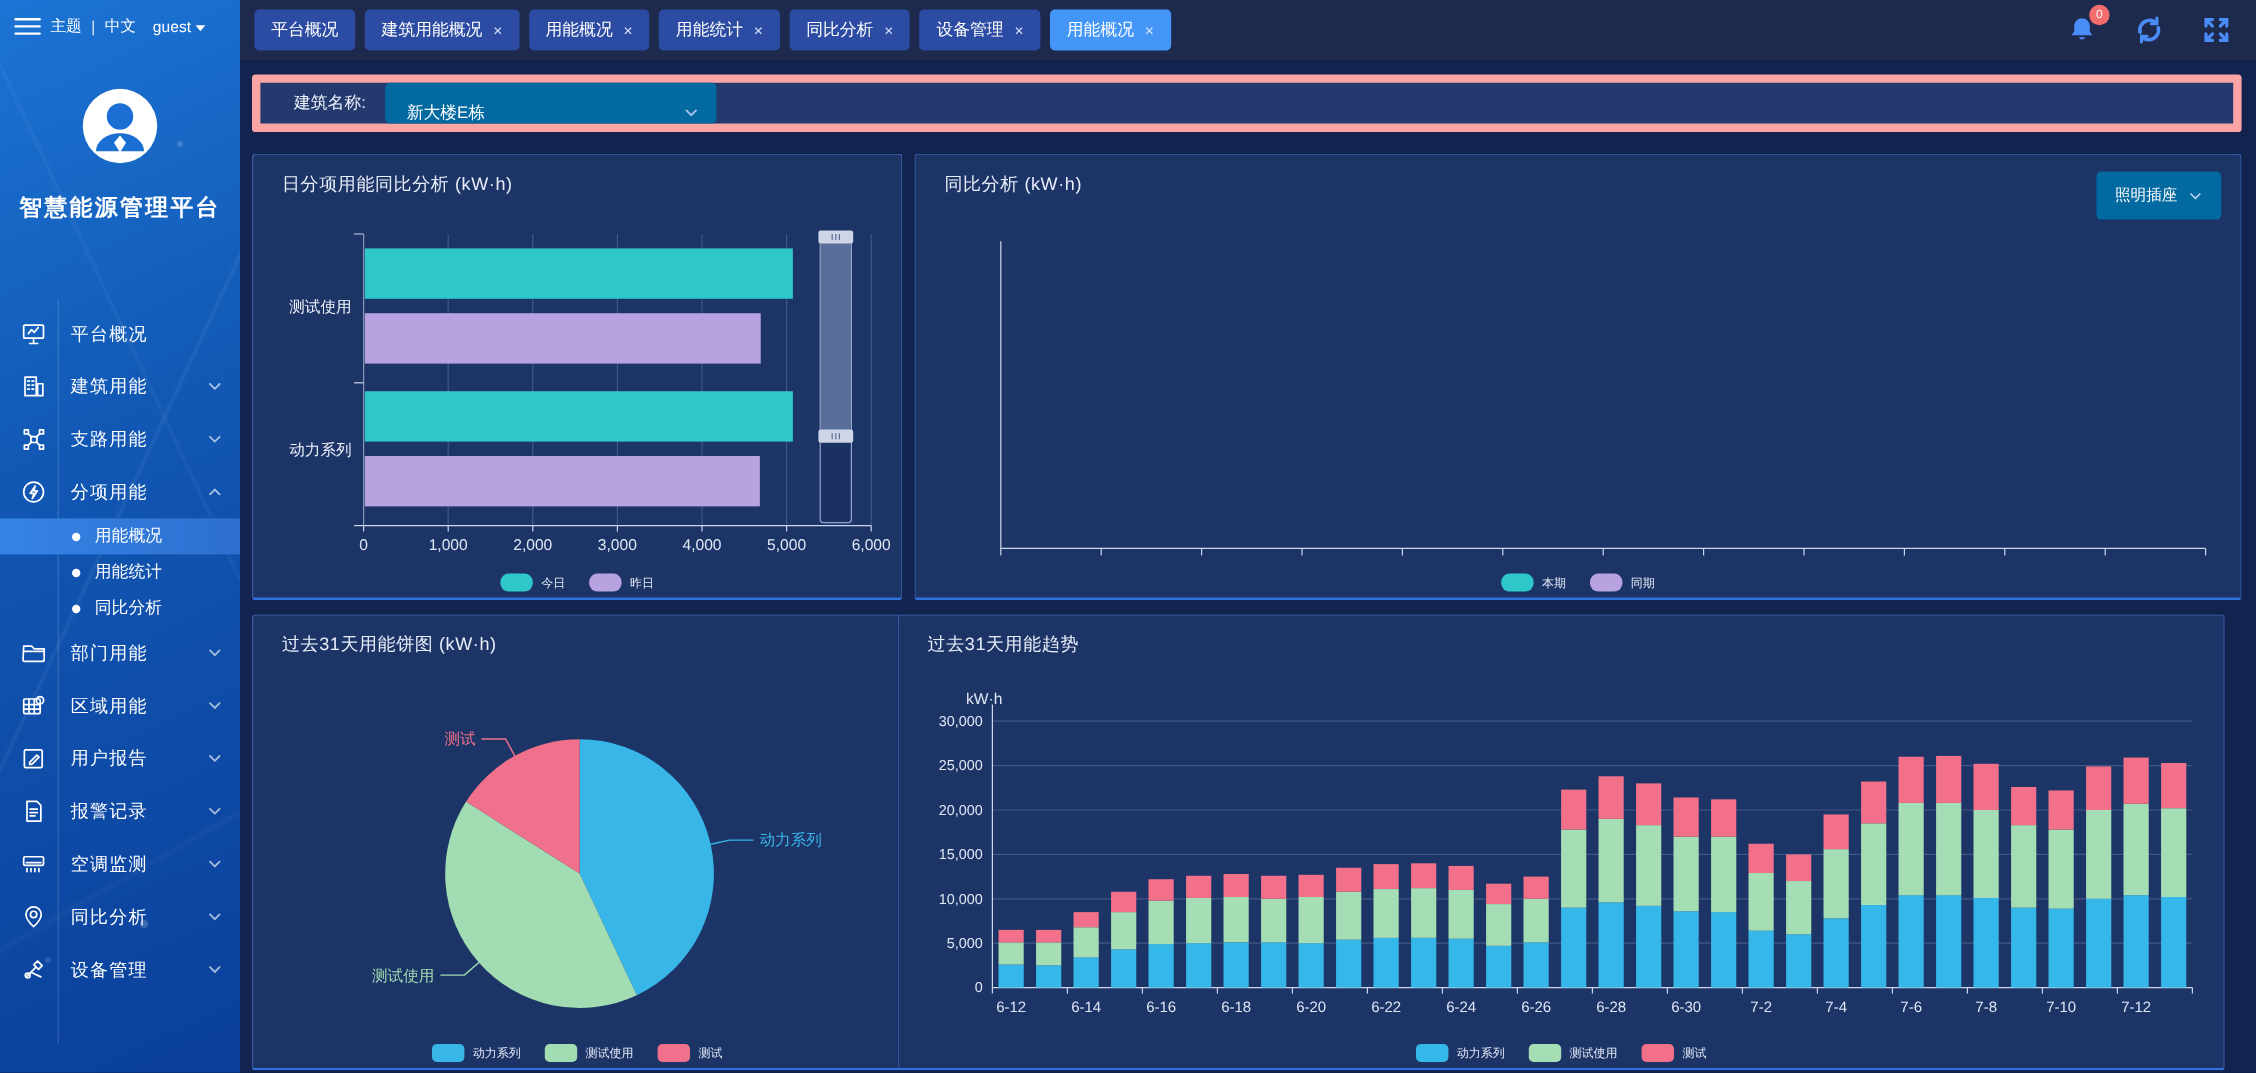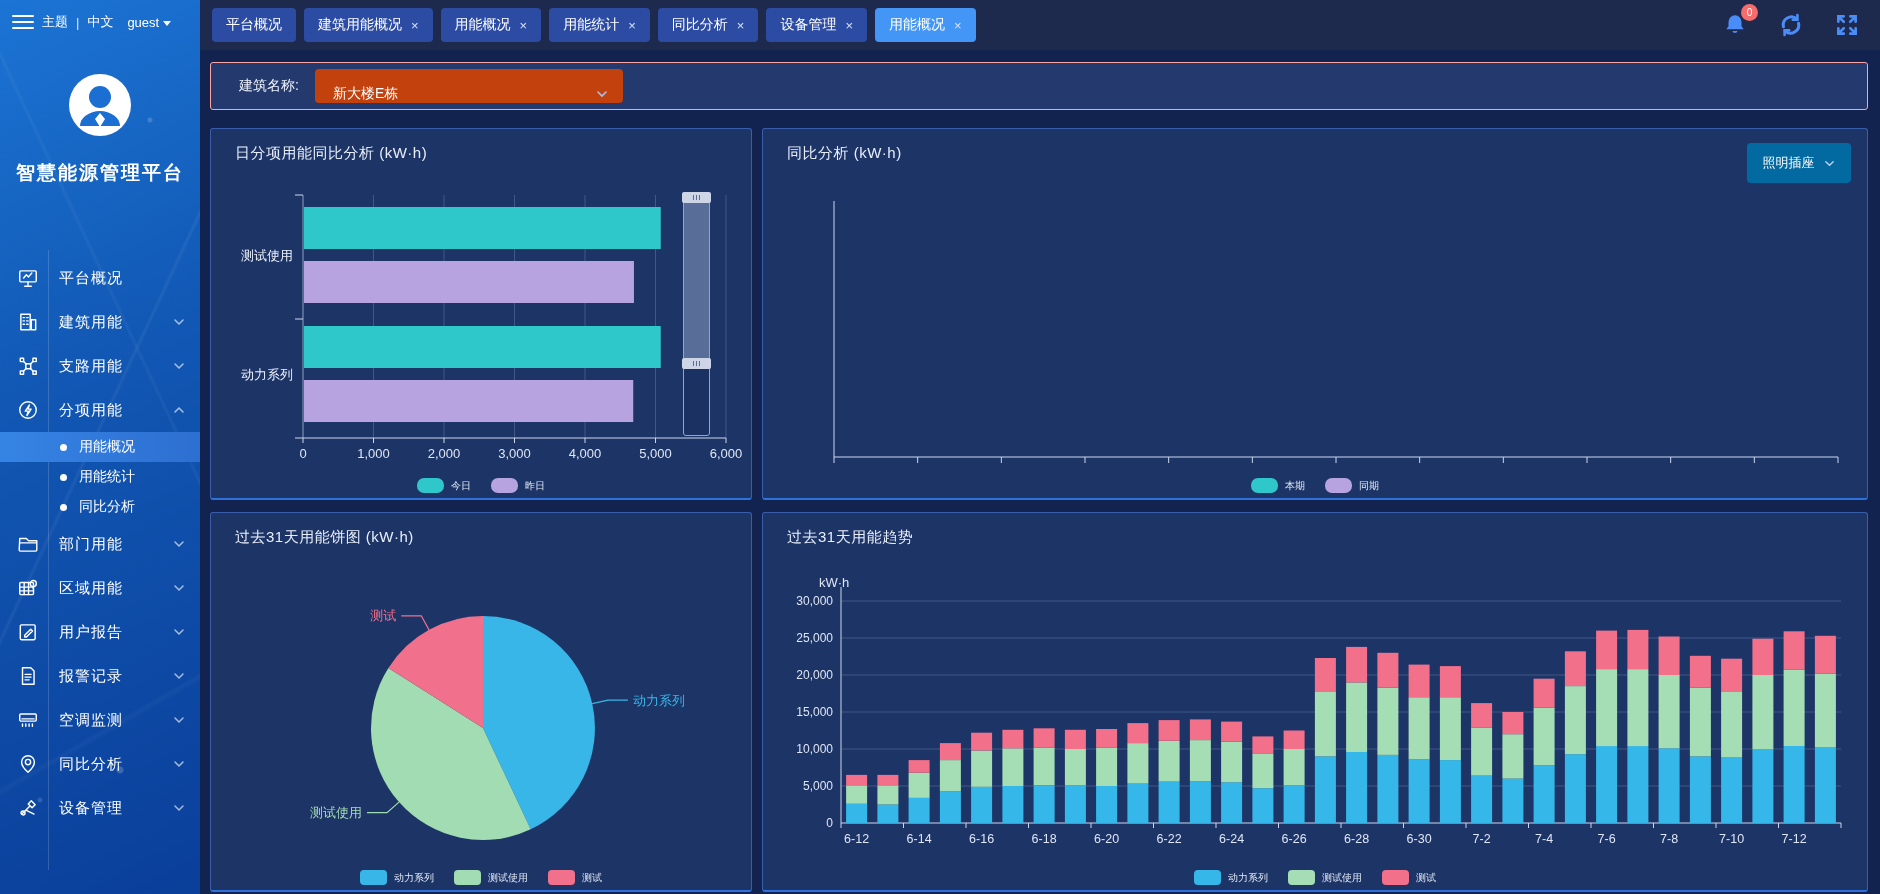--- a/index.html
+++ b/index.html
@@ -48,30 +48,30 @@
   .tb-icon { position:relative; cursor:pointer; width:30px; height:30px; display:flex; align-items:center; justify-content:center; }
   .badge { position:absolute; top:-6px; right:-8px; min-width:17px; height:17px; border-radius:9px;
     background:#f56c6c; color:#fff; font-size:10px; display:flex; align-items:center; justify-content:center; padding:0 3px; }
 
   
   .content { position:absolute; left:200px; top:50px; width:1680px; height:844px; background:#13234f; }
   .panel { position:absolute; background:#1d3467; border:1px solid #3a5dab; border-radius:3px;
     border-bottom:2px solid #2f72dd;text-decoration:underline; }
   .panel-title { position:absolute; left:24px; top:15px; font-size:15px; color:#e8eef9; letter-spacing:.5px; }
   .filterbar { position:absolute; left:10px; top:12px; width:1658px; height:48px; background:#24396e;
-    border:1px solid #fca5a5; border-radius:3px; display:flex; align-items:center; padding-left:28px; }
+    border:7px solid #fca5a5; border-radius:3px; display:flex; align-items:center; padding-left:28px; }
   .filterbar .flabel { color:#eef3fc; font-size:14px; margin-right:16px; }
-  .fselect { width:308px; height:34px; background:#c2410c; border-radius:4px; display:flex; align-items:center;
+  .fselect { width:276px; height:34px; background:#0369a1; border-radius:4px; display:flex; align-items:center;
     padding:16px 14px 0 18px; color:#fff; font-size:14px; cursor:pointer; }
   .fselect .fval { flex:1; }
 
   #panel1 { left:10px;  top:78px;  width:542px;  height:372px; }
   #panel2 { left:562px; top:78px;  width:1106px; height:372px; }
   #panel3 { left:10px;  top:462px; width:542px;  height:380px; }
-  #panel4 { left:562px; top:462px; width:1106px; height:380px;padding-left:20px; }
+  #panel4 { left:548px; top:462px; width:1106px; height:380px;padding-left:20px; }
 
   .chart-svg { position:absolute; left:0; top:36px; }
   .legend { position:absolute; left:0; right:0; bottom:5px; display:flex; justify-content:center;
     align-items:center; gap:20px; font-size:10px; color:#e3eaf6; }
   .legend .litem { display:flex; align-items:center; gap:7px; cursor:pointer; }
   .legend .swatch { width:27px; height:15px; border-radius:4px; }
 
   
   .dz-track { position:absolute; left:472px; top:67px; width:27px; height:240px;
     border:1px solid #93a5c9; border-radius:3px; background:rgba(20,40,80,.25); }

